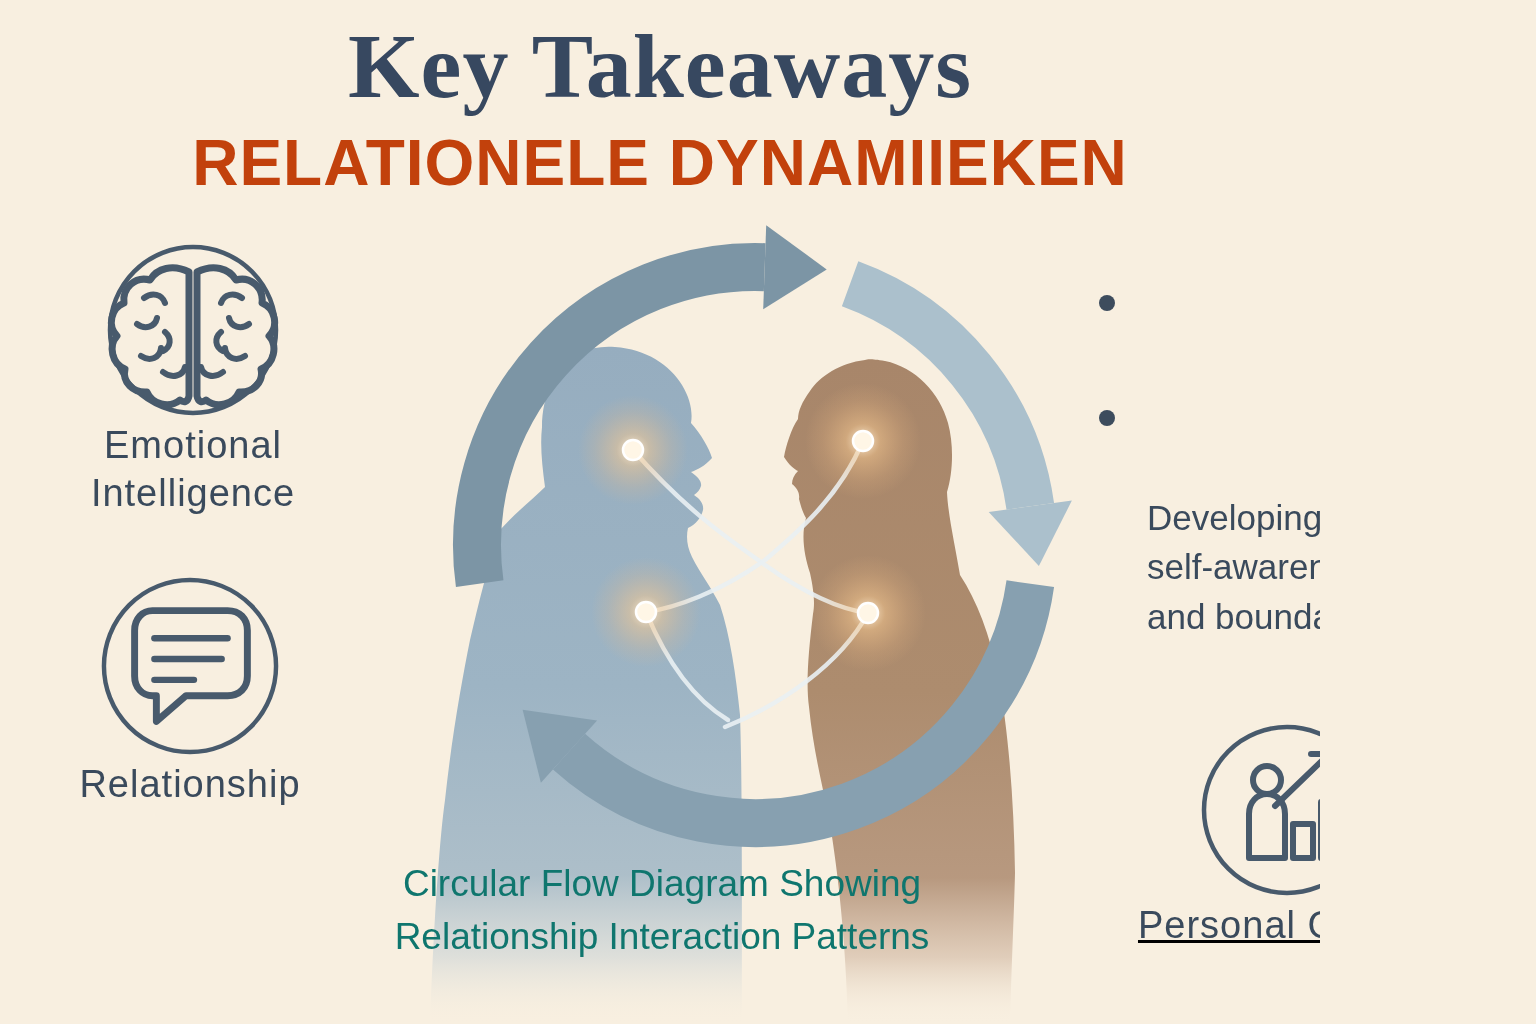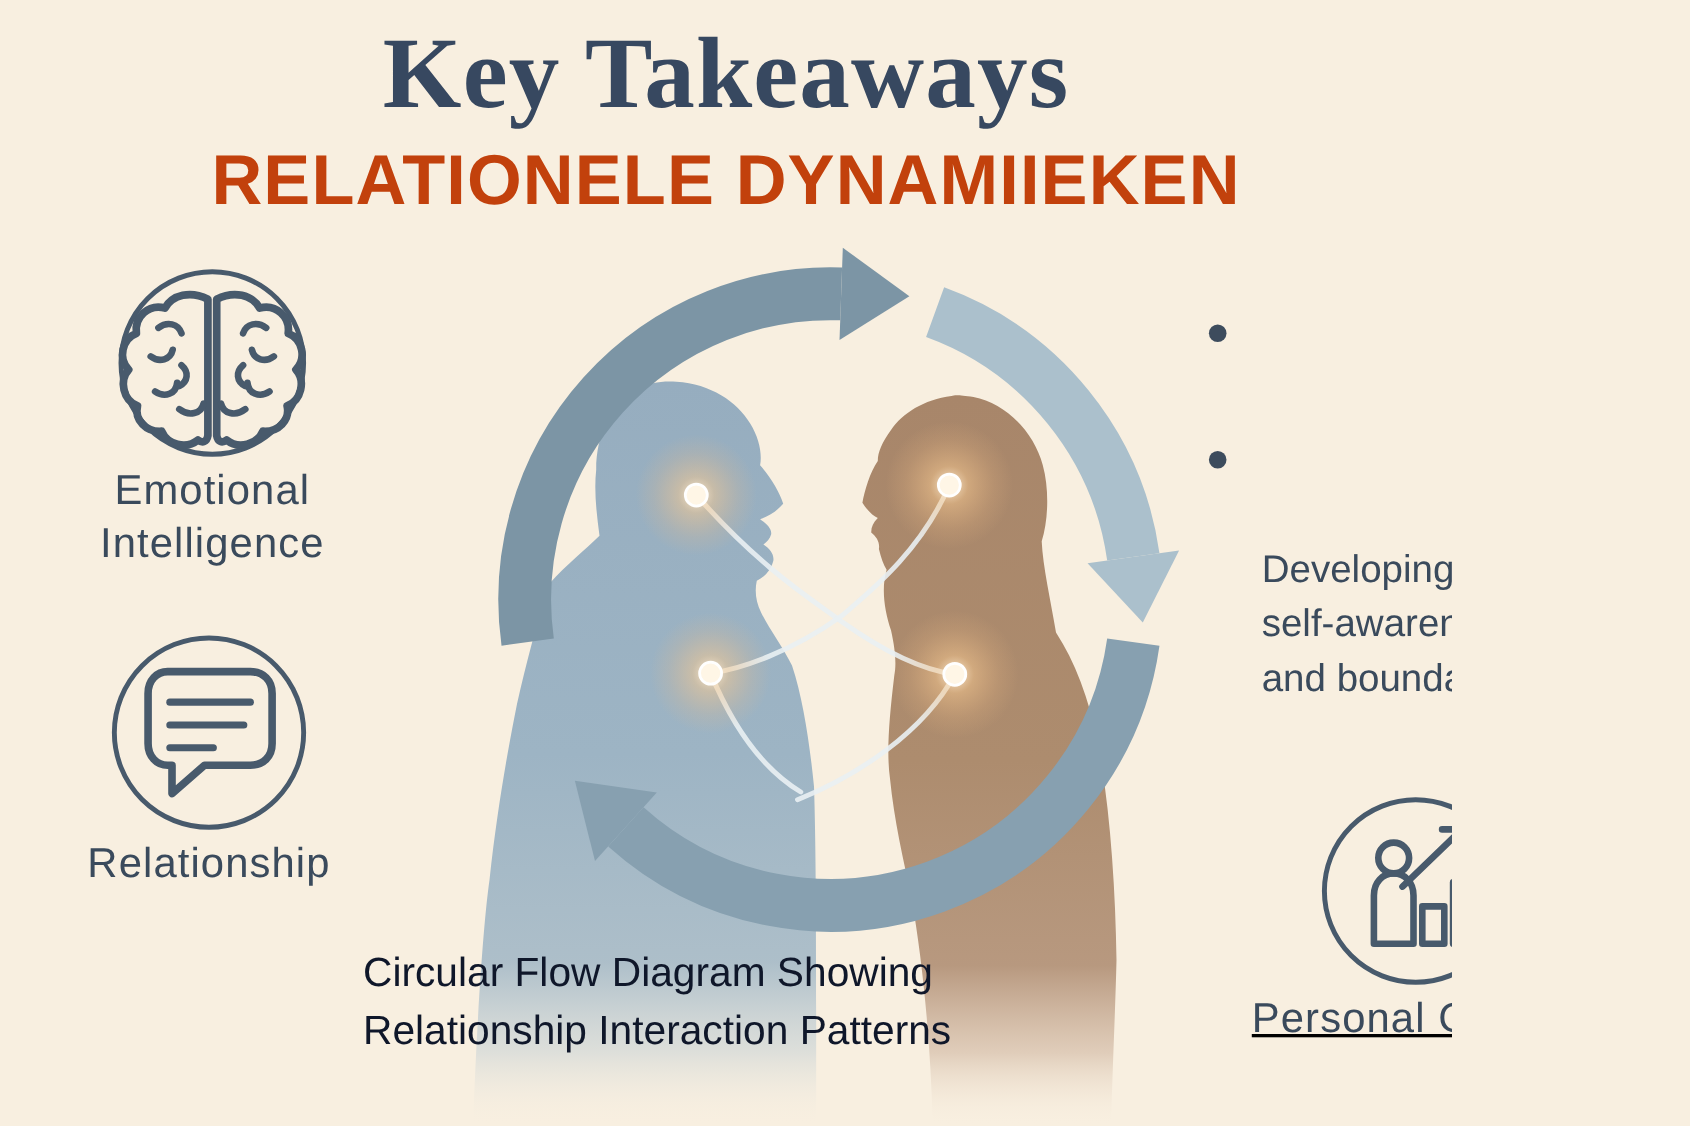--- a/index.html
+++ b/index.html
@@ -35,22 +35,22 @@
   .diagram{position:absolute;left:420px;top:215px;}
   .ring-dark{stroke:var(--ring_dark);}
   .ring-light{stroke:var(--ring_light);}
   .ring-mid{stroke:var(--ring_mid);}
   .ring{fill:none;stroke-width:48;stroke-linecap:butt;}
   .arrow-dark{fill:var(--ring_dark);}
   .arrow-light{fill:var(--ring_light);}
   .arrow-mid{fill:var(--ring_mid);}
   .connector{fill:none;stroke:#e9eff3;stroke-width:4.5;stroke-linecap:round;opacity:.9;}
 
-  .caption{position:absolute;left:330px;top:858px;width:700px;text-align:left;
-           font-size:37px;line-height:1.42;color:#0f172a;white-space:pre-line;}
+  .caption{position:absolute;left:312px;top:858px;width:700px;text-align:center;
+           font-size:37px;line-height:1.42;color:#0f766e;white-space:pre-line;}
 </style>
 </head>
 <body>
 
 <div class="stage">
 
   <div class="header">
     <h1 class="title">Key Takeaways</h1>
     <h2 class="subtitle">RELATIONELE DYNAMIIEKEN</h2>
   </div>

